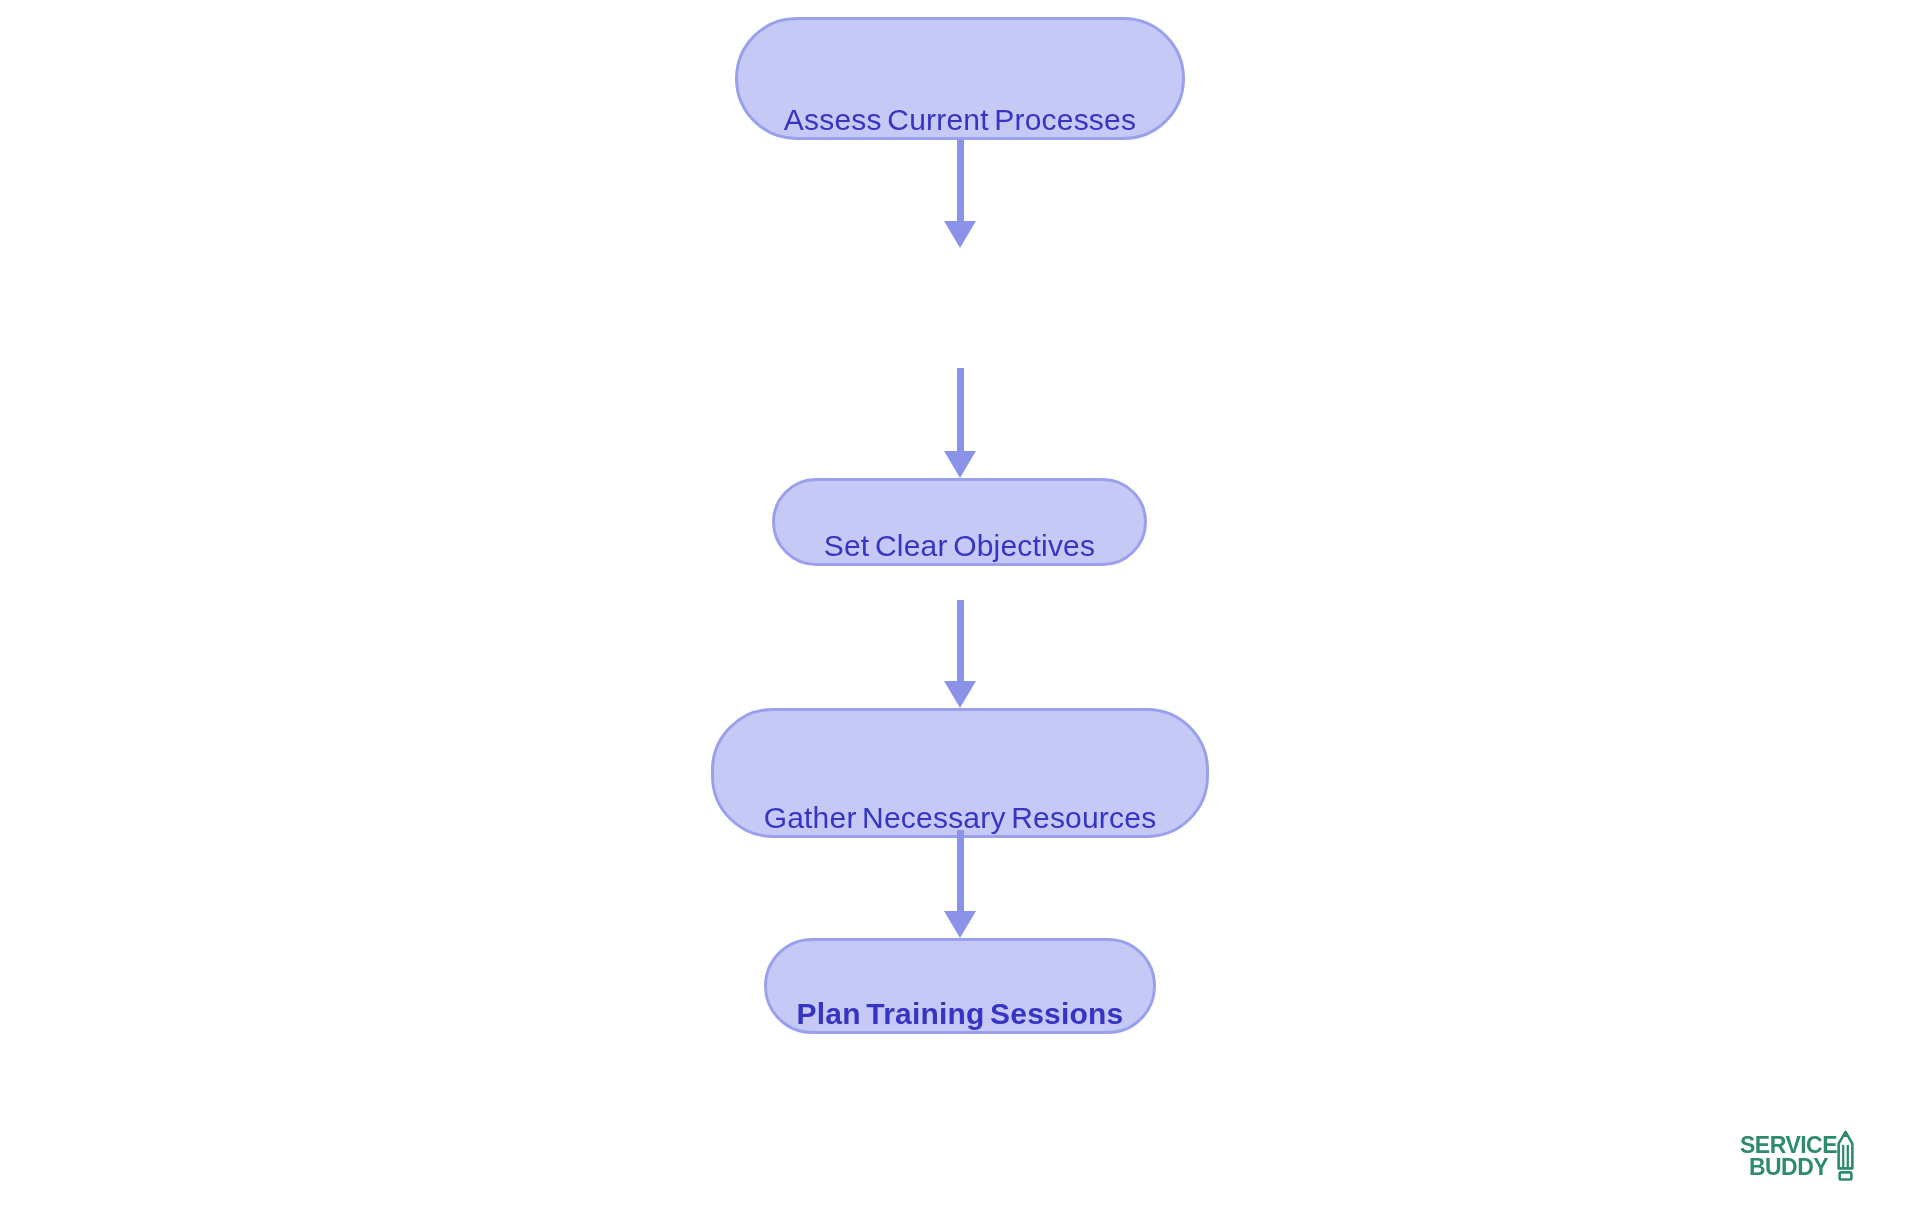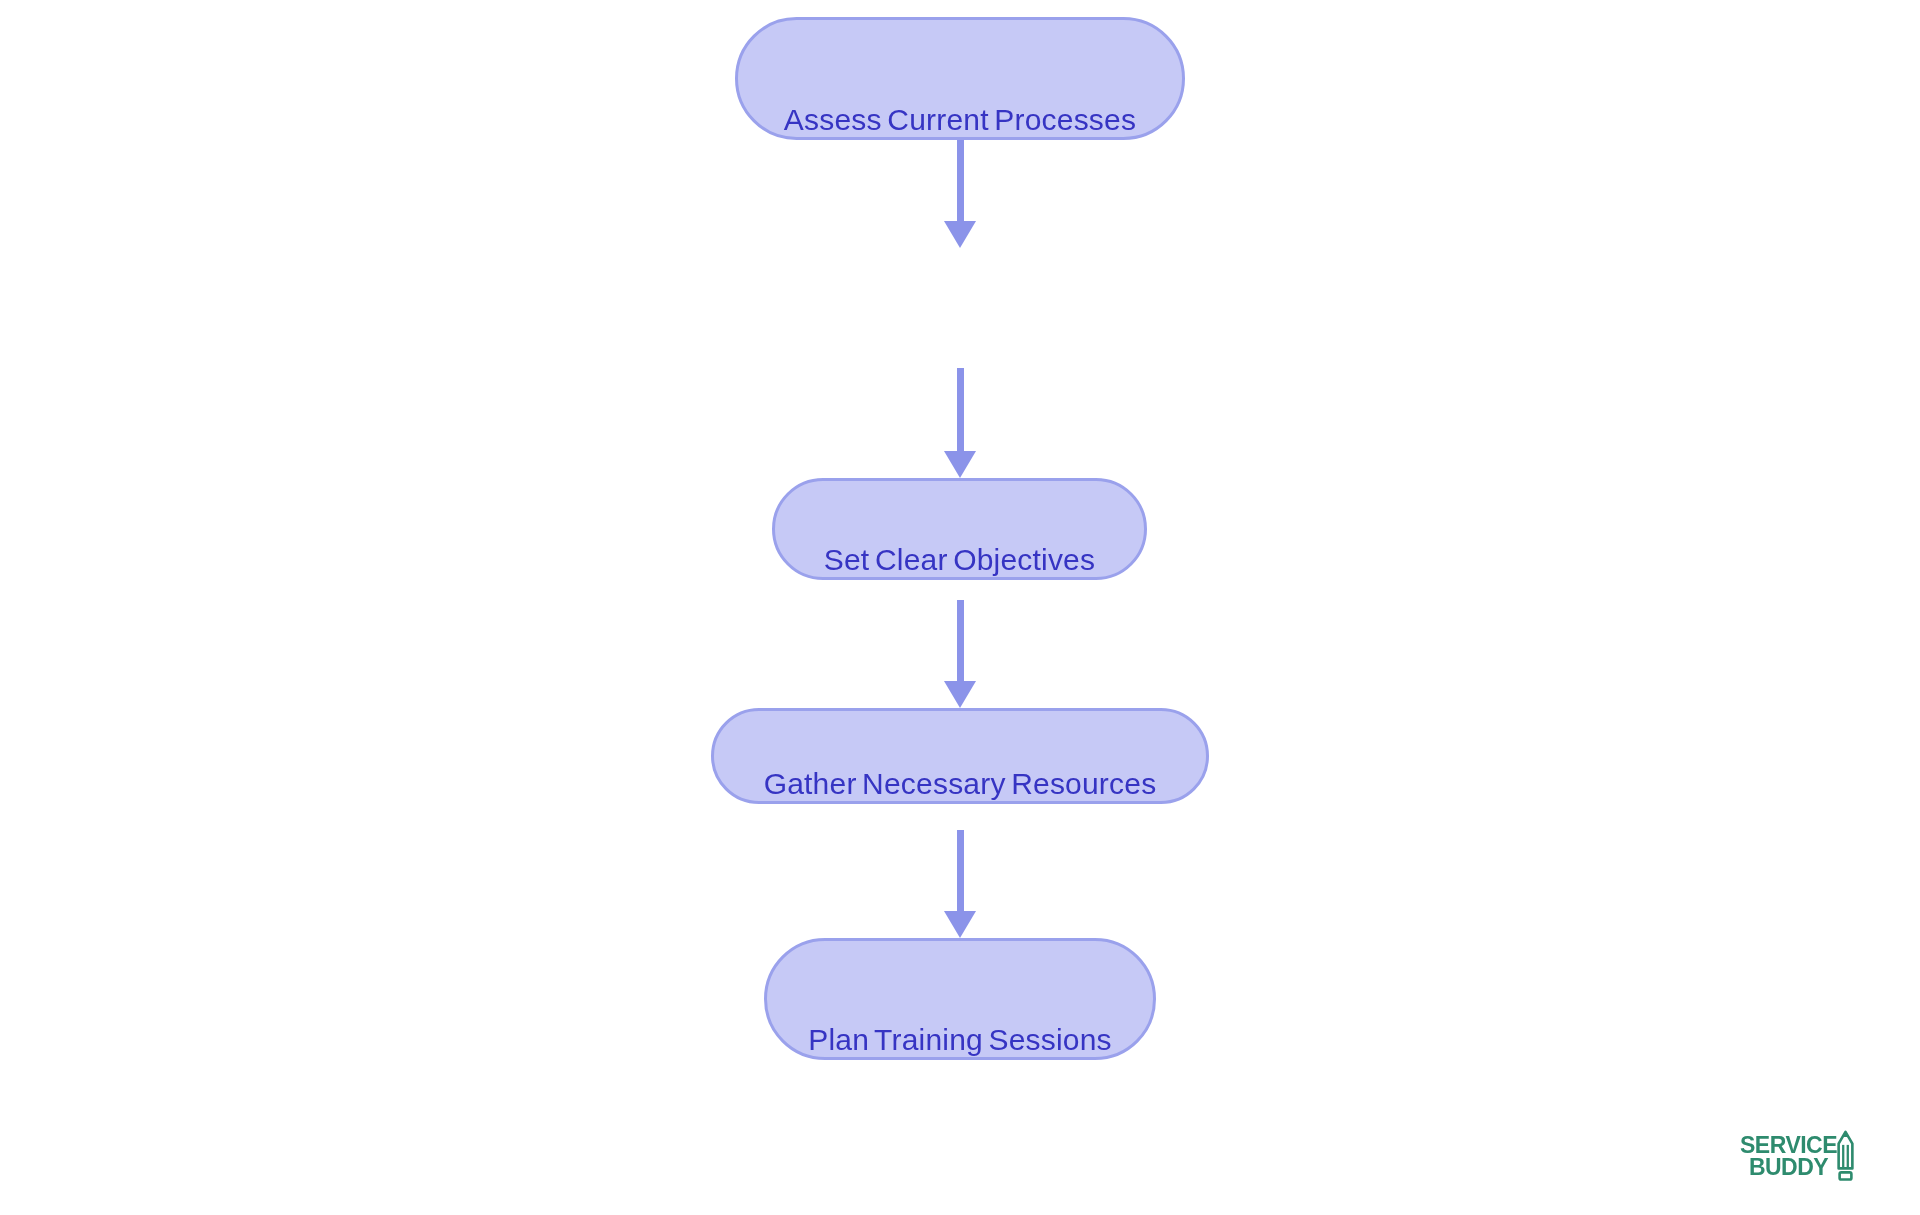--- a/index.html
+++ b/index.html
@@ -25,23 +25,23 @@
   }
   .node-label{
     color:var(--node-text);
     font-size:30px;
     letter-spacing:0.2px;
     word-spacing:-3px;
     white-space:nowrap;
   }
   .node-1{left:735px;top:17px;width:450px;height:123px;}
   .node-2{left:790px;top:248px;width:340px;height:120px;}
-  .node-3{left:772px;top:478px;width:375px;height:102px;}
-  .node-4{left:711px;top:708px;width:498px;height:96px;}
-  .node-5{left:764px;top:938px;width:392px;height:122px;}
+  .node-3{left:772px;top:478px;width:375px;height:88px;}
+  .node-4{left:711px;top:708px;width:498px;height:130px;}
+  .node-5{left:764px;top:938px;width:392px;height:96px;font-weight:bold;}
 
   .arrow{
     position:absolute;
     left:960px;
     transform:translateX(-50%);
     display:flex;flex-direction:column;align-items:center;
   }
   .arrow-line{width:7px;flex:1 1 auto;background:var(--arrow);}
   .arrow-head{
     width:0;height:0;

